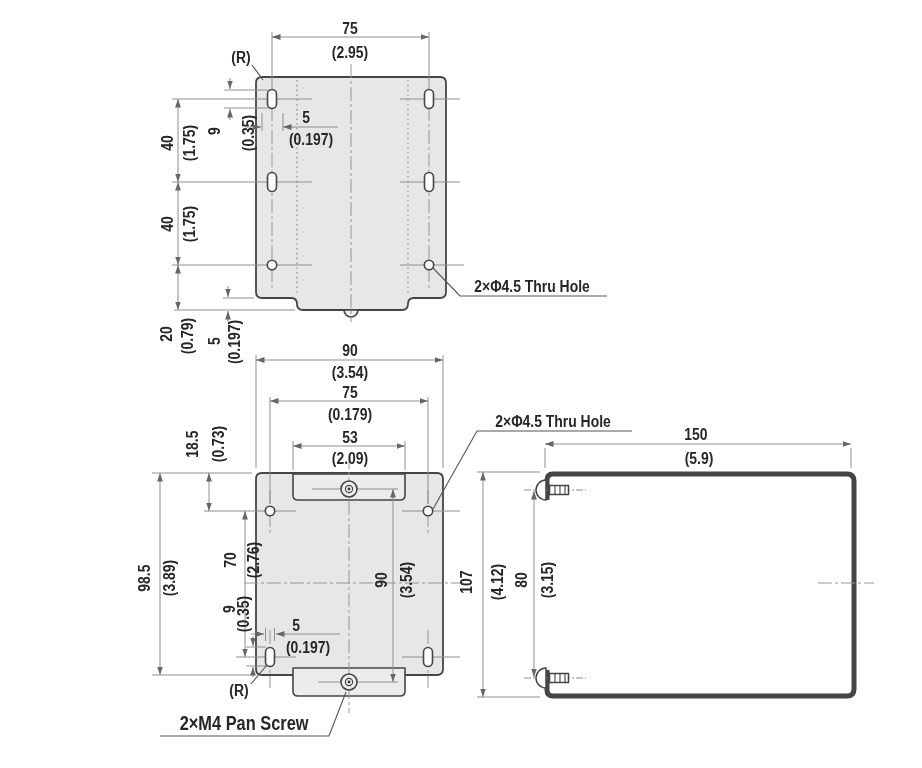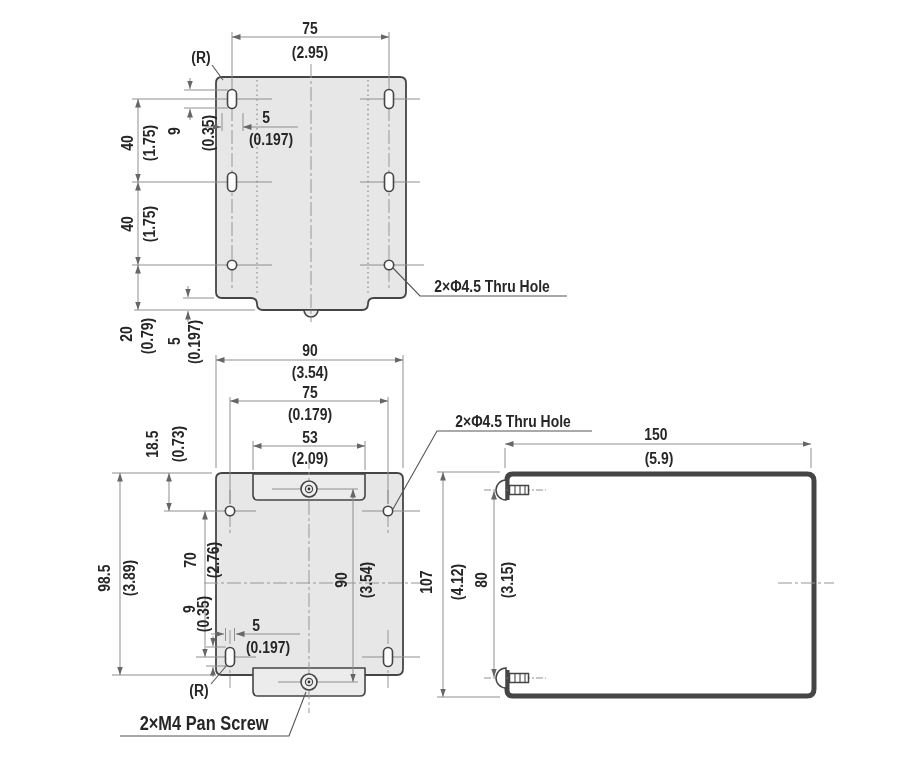--- a/index.html
+++ b/index.html
@@ -1,16 +1,16 @@
 <!DOCTYPE html>
 <html><head>
 <meta charset="utf-8">
 <style>
   html,body { margin:0; padding:0; background:#ffffff; }
-  .stage { position:relative; width:834px; height:768px; background:#0369a1; overflow:hidden; }
+  .stage { position:relative; width:834px; height:768px; background:#0369a1; overflow:hidden;margin-left:40px; }
   svg text {
     font-family:"Liberation Sans","DejaVu Sans",sans-serif;
     font-weight:bold;
     fill:#262626;
     text-anchor:middle;
     dominant-baseline:central;
   }
   
   .h  { transform:scaleX(.82); transform-box:fill-box; transform-origin:center; }
   .v  { transform:rotate(-90deg) scaleX(.82); transform-box:fill-box; transform-origin:center; }

